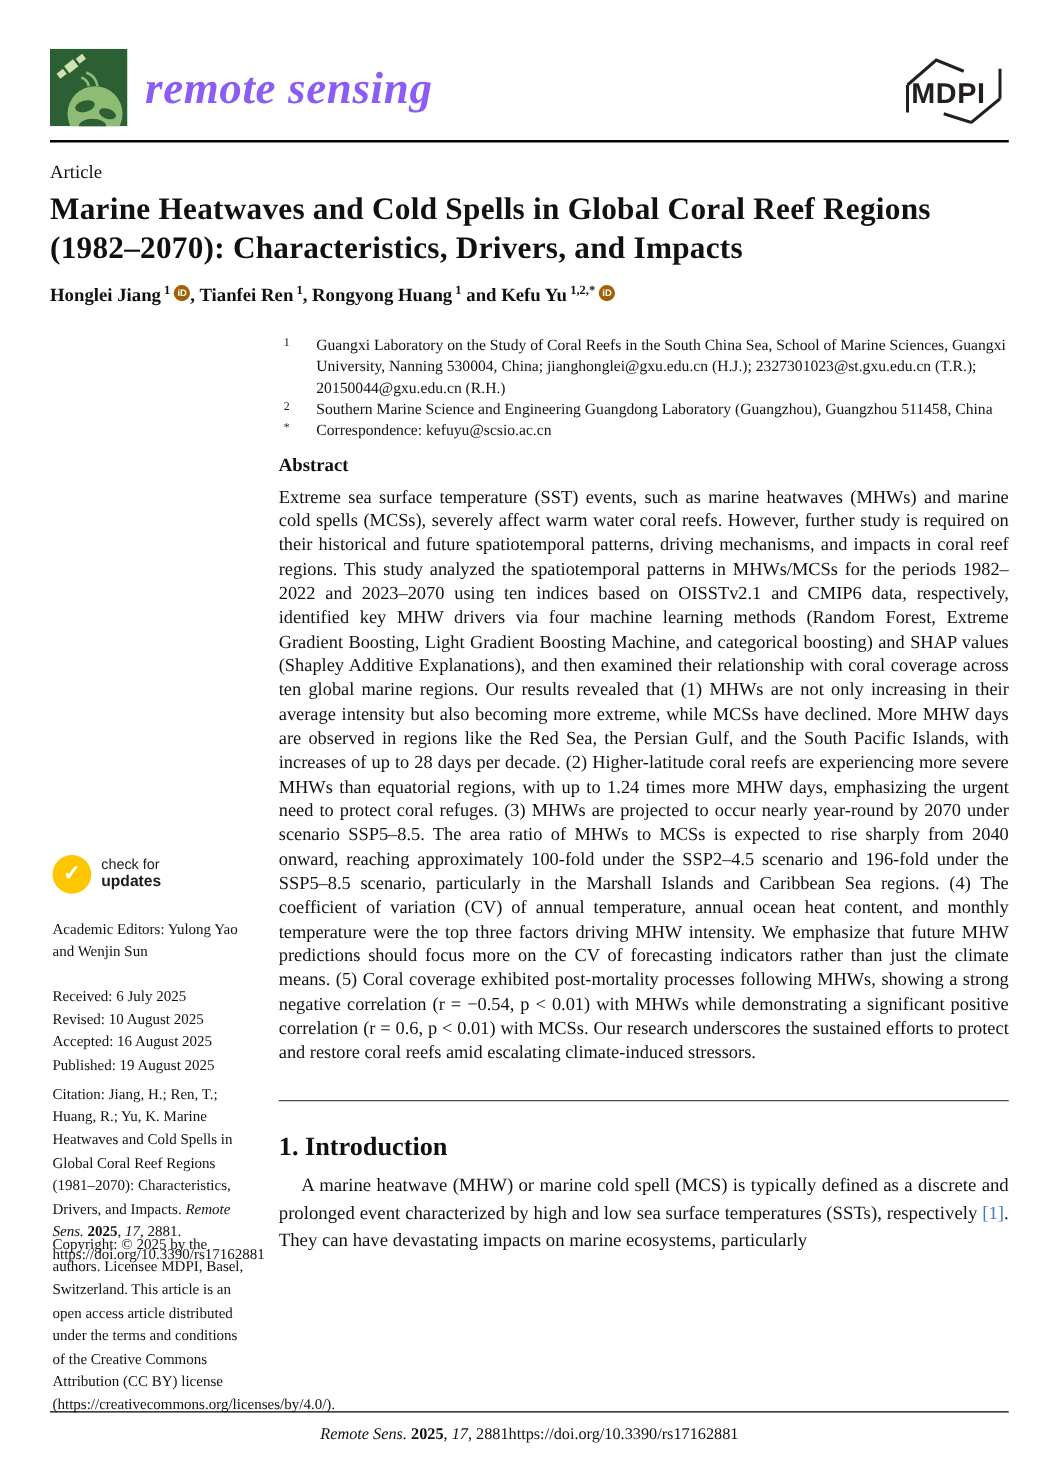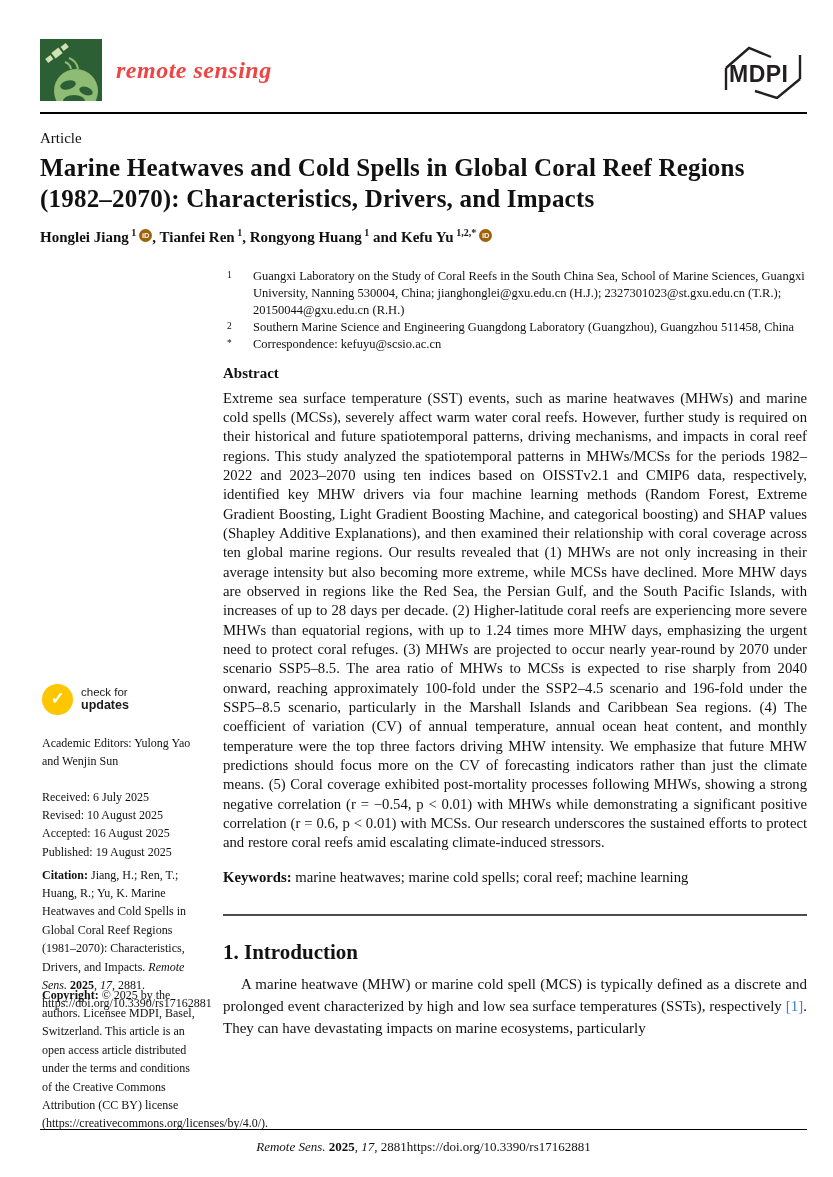--- a/index.html
+++ b/index.html
@@ -4,21 +4,21 @@
 <style>
   * { margin:0; padding:0; box-sizing:border-box; }
   html,body { background:#ffffff; }
   body { font-family:"Liberation Serif", serif; color:#111; }
   .page { position:relative; width:833px; height:1177px; margin:0 auto; background:#fff; overflow:hidden; }
 
   
   .header { display:flex; justify-content:space-between; align-items:center; margin:38px 26px 0 40px; height:64px; }
   .brand { display:flex; align-items:center; gap:14px; }
   .logo-square { width:62px; height:62px; }
-  .journal-name { font-style:italic; font-weight:700; font-size:24px; color:#ef4444; letter-spacing:0.5px; }
+  .journal-name { font-style:italic; font-weight:700; font-size:36px; color:#8b5cf6; letter-spacing:0.5px; }
   .mdpi-logo { width:88px; height:58px; }
   .rule { background:#000; height:1.5px; }
   .header-rule { margin:10px 26px 0 40px; }
 
   
   .title-block { margin:0 26px 0 40px; }
   .article-type { font-size:15px; margin-top:16px; }
   .title { font-size:25px; line-height:31px; font-weight:700; margin-top:5px; max-width:760px; letter-spacing:0.2px; }
   .authors { margin-top:13px; font-size:15px; font-weight:700; }
   .authors sup { font-size:10px; }
@@ -35,21 +35,21 @@
   .badge { position:absolute; top:424px; left:2px; display:flex; align-items:center; gap:8px; cursor:pointer; }
   .badge-circle { width:31px; height:31px; border-radius:50%; background:#fdc600; color:#fff; display:flex;
                   align-items:center; justify-content:center; font-size:17px; font-weight:700;
                   font-family:"Liberation Sans", sans-serif; }
   .badge-text { font-family:"Liberation Sans", sans-serif; font-size:11.5px; line-height:13px; color:#1a1a1a; }
   .badge-text .bt2 { font-weight:700; font-size:12.5px; }
   .editors { position:absolute; top:474px; left:2px; width:152px; }
   .dates { position:absolute; top:528px; left:2px; width:155px; }
   .citation { position:absolute; top:606px; left:2px; width:153px; }
   .copyright { position:absolute; top:726px; left:2px; width:153px; }
-  .sb-label { font-weight:700; }
+  .sb-label { font-weight:400; }
   .it { font-style:italic; }
   .bd { font-weight:700; }
 
   
   .affiliations { margin-top:8px; font-size:12.5px; line-height:17px; }
   .aff-row { position:relative; padding-left:30px; }
   .aff-marker { position:absolute; left:4px; top:-1px; font-size:9.5px; }
   .abs-heading { margin-top:12px; font-size:15px; font-weight:700; }
   .abs-body { margin-top:7px; font-size:14.7px; line-height:19.35px; text-align:justify; }
   .keywords { margin-top:15px; font-size:14.7px; line-height:19.4px; text-align:justify; }
@@ -133,24 +133,20 @@
     </aside>
 
     <main class="main">
       <div class="affiliations">
           <div class="aff-row"><span class="aff-marker">1</span><span>Guangxi Laboratory on the Study of Coral Reefs in the South China Sea, School of Marine Sciences, Guangxi University, Nanning 530004, China; jianghonglei@gxu.edu.cn (H.J.); 2327301023@st.gxu.edu.cn (T.R.); 20150044@gxu.edu.cn (R.H.)</span></div>
           <div class="aff-row"><span class="aff-marker">2</span><span>Southern Marine Science and Engineering Guangdong Laboratory (Guangzhou), Guangzhou 511458, China</span></div>
           <div class="aff-row"><span class="aff-marker">*</span><span>Correspondence: kefuyu@scsio.ac.cn</span></div>
         </div>
       <div class="abs-heading">Abstract</div>
       <p class="abs-body">Extreme sea surface temperature (SST) events, such as marine heatwaves (MHWs) and marine cold spells (MCSs), severely affect warm water coral reefs. However, further study is required on their historical and future spatiotemporal patterns, driving mechanisms, and impacts in coral reef regions. This study analyzed the spatiotemporal patterns in MHWs/MCSs for the periods 1982–2022 and 2023–2070 using ten indices based on OISSTv2.1 and CMIP6 data, respectively, identified key MHW drivers via four machine learning methods (Random Forest, Extreme Gradient Boosting, Light Gradient Boosting Machine, and categorical boosting) and SHAP values (Shapley Additive Explanations), and then examined their relationship with coral coverage across ten global marine regions. Our results revealed that (1) MHWs are not only increasing in their average intensity but also becoming more extreme, while MCSs have declined. More MHW days are observed in regions like the Red Sea, the Persian Gulf, and the South Pacific Islands, with increases of up to 28 days per decade. (2) Higher-latitude coral reefs are experiencing more severe MHWs than equatorial regions, with up to 1.24 times more MHW days, emphasizing the urgent need to protect coral refuges. (3) MHWs are projected to occur nearly year-round by 2070 under scenario SSP5–8.5. The area ratio of MHWs to MCSs is expected to rise sharply from 2040 onward, reaching approximately 100-fold under the SSP2–4.5 scenario and 196-fold under the SSP5–8.5 scenario, particularly in the Marshall Islands and Caribbean Sea regions. (4) The coefficient of variation (CV) of annual temperature, annual ocean heat content, and monthly temperature were the top three factors driving MHW intensity. We emphasize that future MHW predictions should focus more on the CV of forecasting indicators rather than just the climate means. (5) Coral coverage exhibited post-mortality processes following MHWs, showing a strong negative correlation (r = −0.54, p &lt; 0.01) with MHWs while demonstrating a significant positive correlation (r = 0.6, p &lt; 0.01) with MCSs. Our research underscores the sustained efforts to protect and restore coral reefs amid escalating climate-induced stressors.</p>
-      <p class="keywords">
-        <b>Keywords:</b>
-        <span>marine heatwaves; marine cold spells; coral reef; machine learning</span>
-      </p>
       <div class="divider"></div>
       <h2 class="sec-heading">1. Introduction</h2>
       <p class="intro-p">
         <span>A marine heatwave (MHW) or marine cold spell (MCS) is typically defined as a discrete and prolonged event characterized by high and low sea surface temperatures (SSTs), respectively </span><span class="ref">[1]</span><span>. They can have devastating impacts on marine ecosystems, particularly</span>
       </p>
     </main>
   </div>
 
   <footer class="footer">
     <div class="rule footer-rule"></div>

